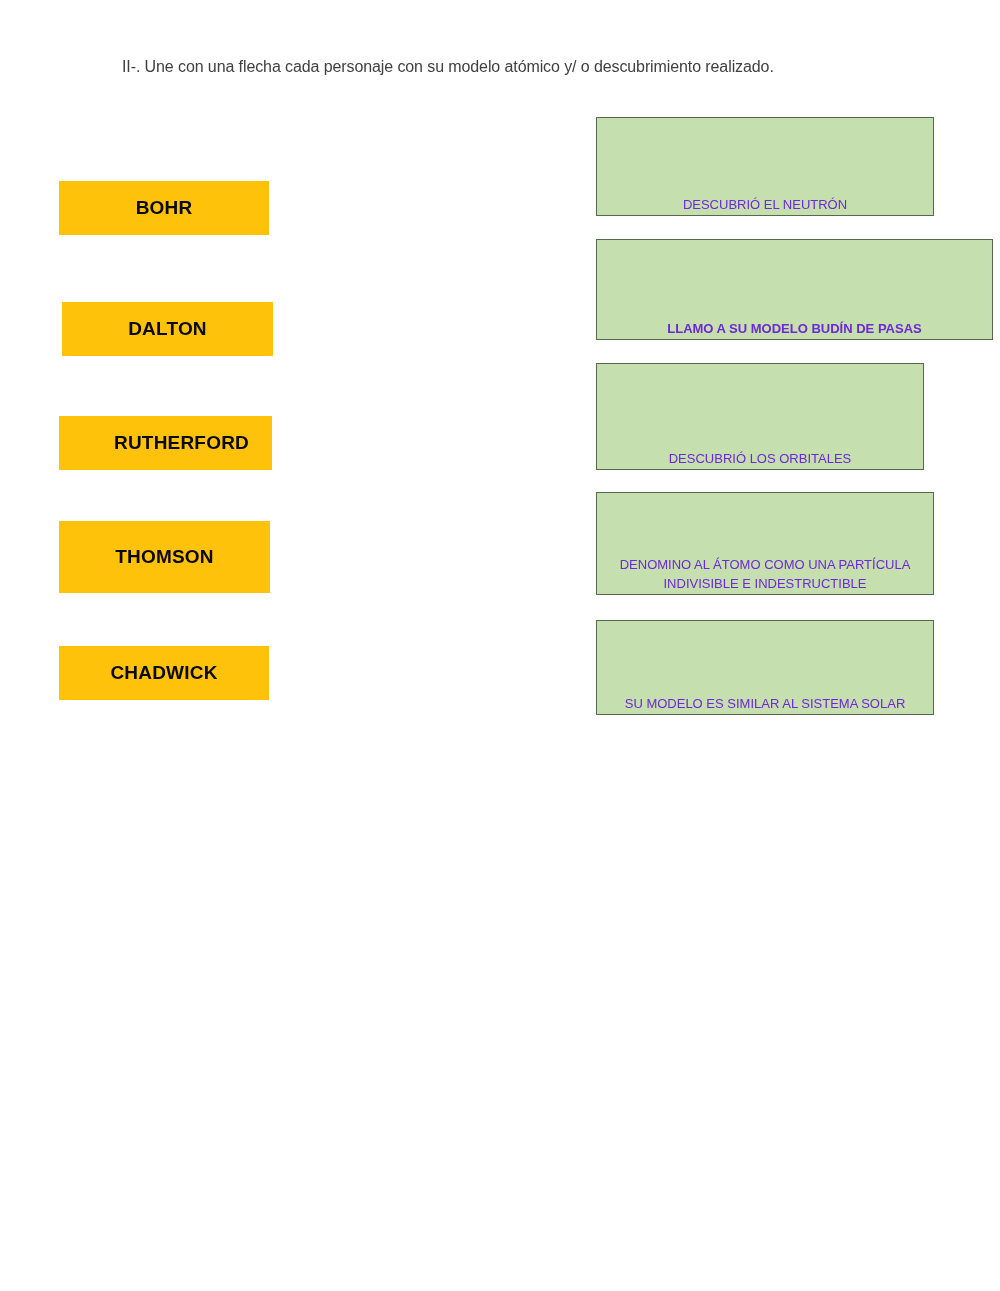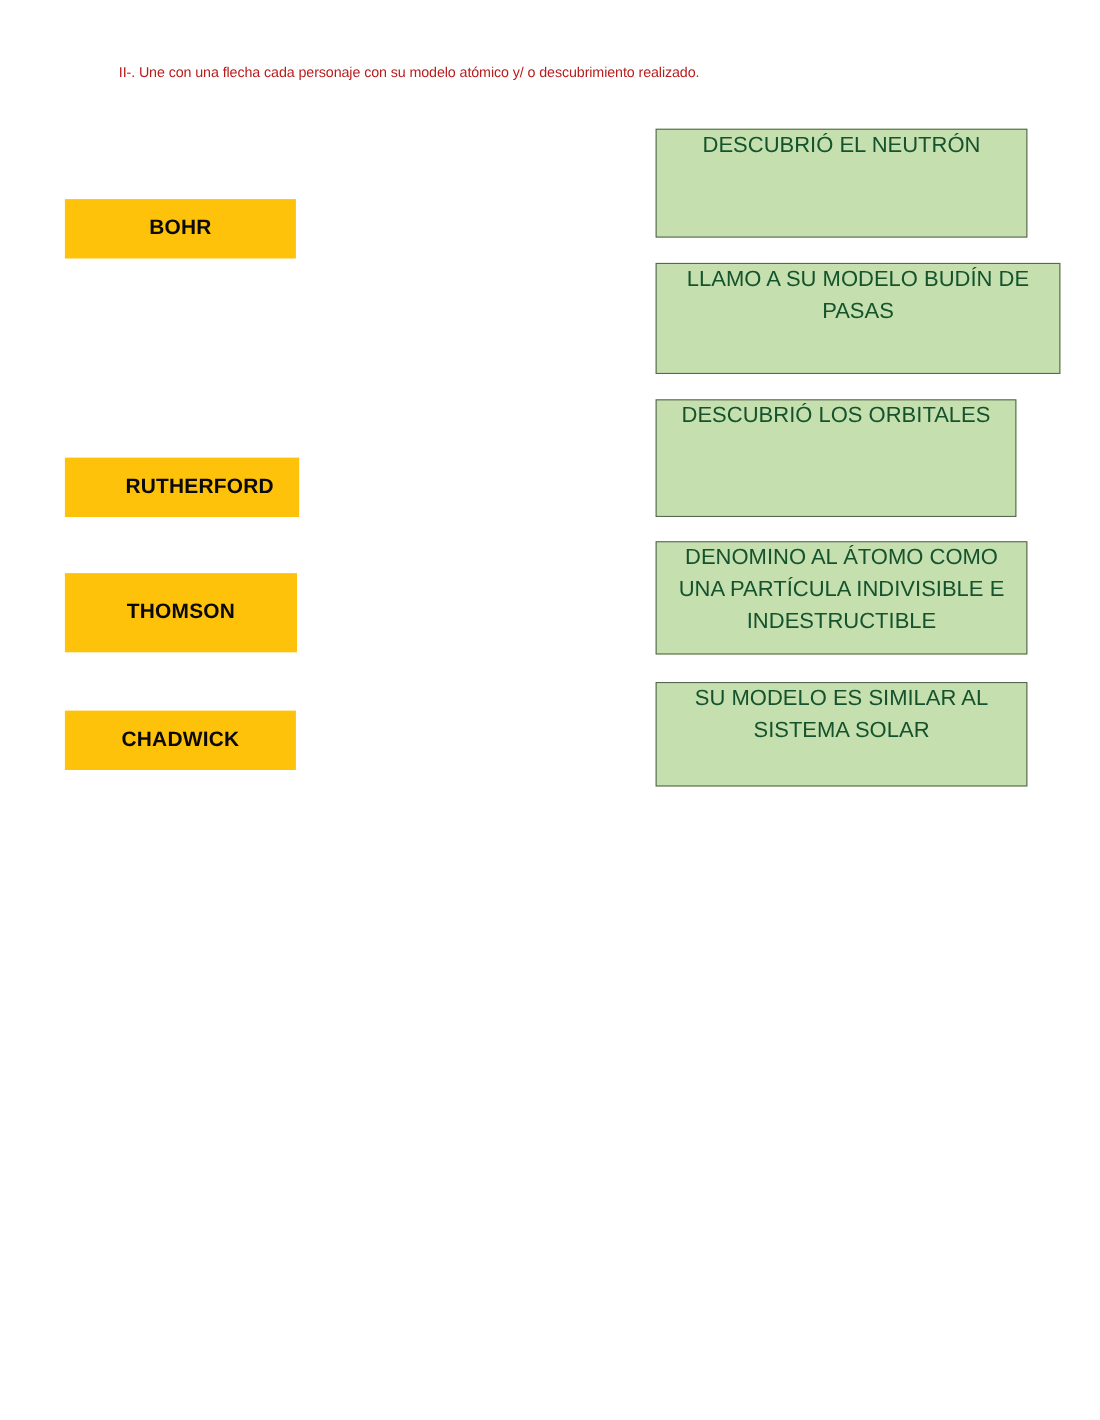--- a/index.html
+++ b/index.html
@@ -16,24 +16,24 @@
     position: relative;
     width: 1000px;
     height: 1291px;
     background: #ffffff;
     overflow: hidden;
   }
 
   
   .instruction {
     position: absolute;
-    left: 108px;
+    left: 122px;
     top: 58px;
-    font-size: 13px;
-    color: #b91c1c;
+    font-size: 16px;
+    color: #404040;
     letter-spacing: -0.1px;
     white-space: nowrap;
     font-family: "Liberation Sans", sans-serif;
   }
 
   
   .name-card {
     position: absolute;
     background: #FFC20A;
     color: #0a0a0a;
@@ -45,25 +45,25 @@
     justify-content: center;
     text-align: center;
     box-sizing: border-box;
   }
 
   
   .desc-card {
     position: absolute;
     background: #C6DFAE;
     border: 1.5px solid #58684F;
-    color: #14532d;
-    font-size: 20px;
+    color: #6d28d9;
+    font-size: 13px;
     line-height: 1.45;
     display: flex;
-    align-items: flex-start;
+    align-items: flex-end;
     justify-content: center;
     text-align: center;
     box-sizing: border-box;
     padding: 0 14px;
   }
   .desc-card .desc-text {
     display: block;
     width: 100%;
   }
 </style>
@@ -71,38 +71,41 @@
 <body>
 
 <div id="page">
 
   <div class="instruction">II-. Une con una flecha cada personaje con su modelo atómico y/ o descubrimiento realizado.</div>
 
   <div class="name-card" style="left:59px;  top:181px; width:210px; height:54px;">
     <span>BOHR</span>
   </div>
 
+  <div class="name-card" style="left:62px;  top:302px; width:211px; height:54px;">
+    <span>DALTON</span>
+  </div>
 
   <div class="name-card" style="left:59px;  top:416px; width:213px; height:54px;padding-left:32px;">
     <span>RUTHERFORD</span>
   </div>
 
   <div class="name-card" style="left:59px;  top:521px; width:211px; height:72px;">
     <span>THOMSON</span>
   </div>
 
   <div class="name-card" style="left:59px;  top:646px; width:210px; height:54px;">
     <span>CHADWICK</span>
   </div>
 
   <div class="desc-card" style="left:596px; top:117px; width:338px; height:99px;">
     <span class="desc-text">DESCUBRIÓ EL NEUTRÓN</span>
   </div>
 
-  <div class="desc-card" style="left:596px; top:239px; width:368px; height:101px;">
+  <div class="desc-card" style="left:596px; top:239px; width:397px; height:101px;font-weight:bold;">
     <span class="desc-text">LLAMO A SU MODELO BUDÍN DE PASAS</span>
   </div>
 
   <div class="desc-card" style="left:596px; top:363px; width:328px; height:107px;">
     <span class="desc-text">DESCUBRIÓ LOS ORBITALES</span>
   </div>
 
   <div class="desc-card" style="left:596px; top:492px; width:338px; height:103px;">
     <span class="desc-text">DENOMINO AL ÁTOMO COMO UNA PARTÍCULA INDIVISIBLE E INDESTRUCTIBLE</span>
   </div>

